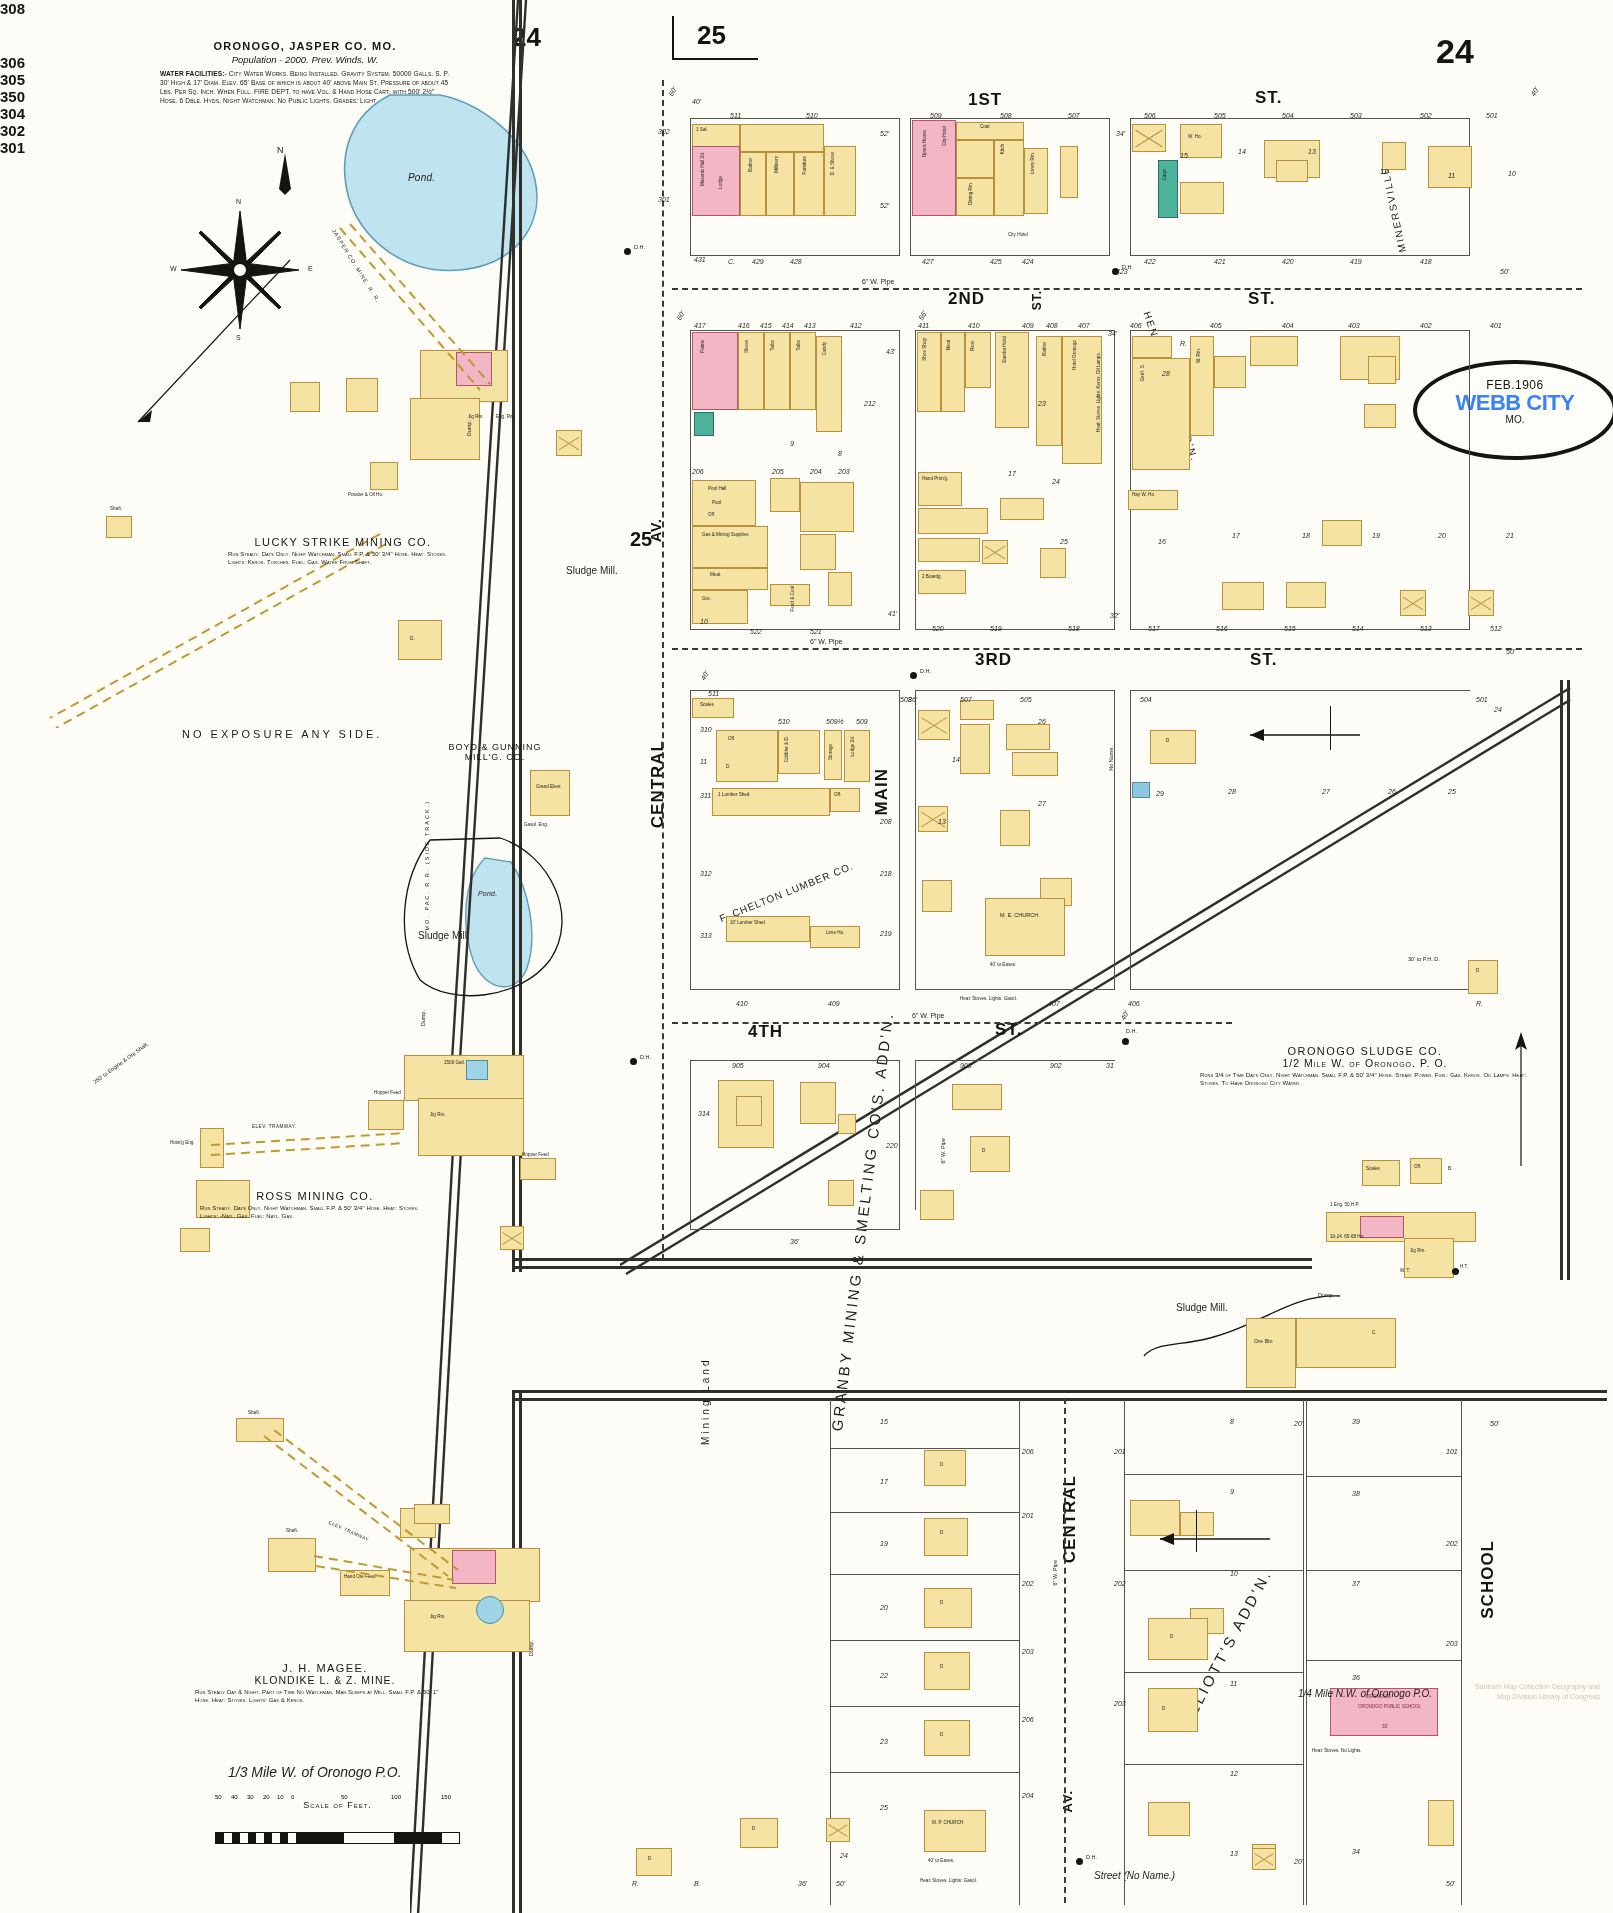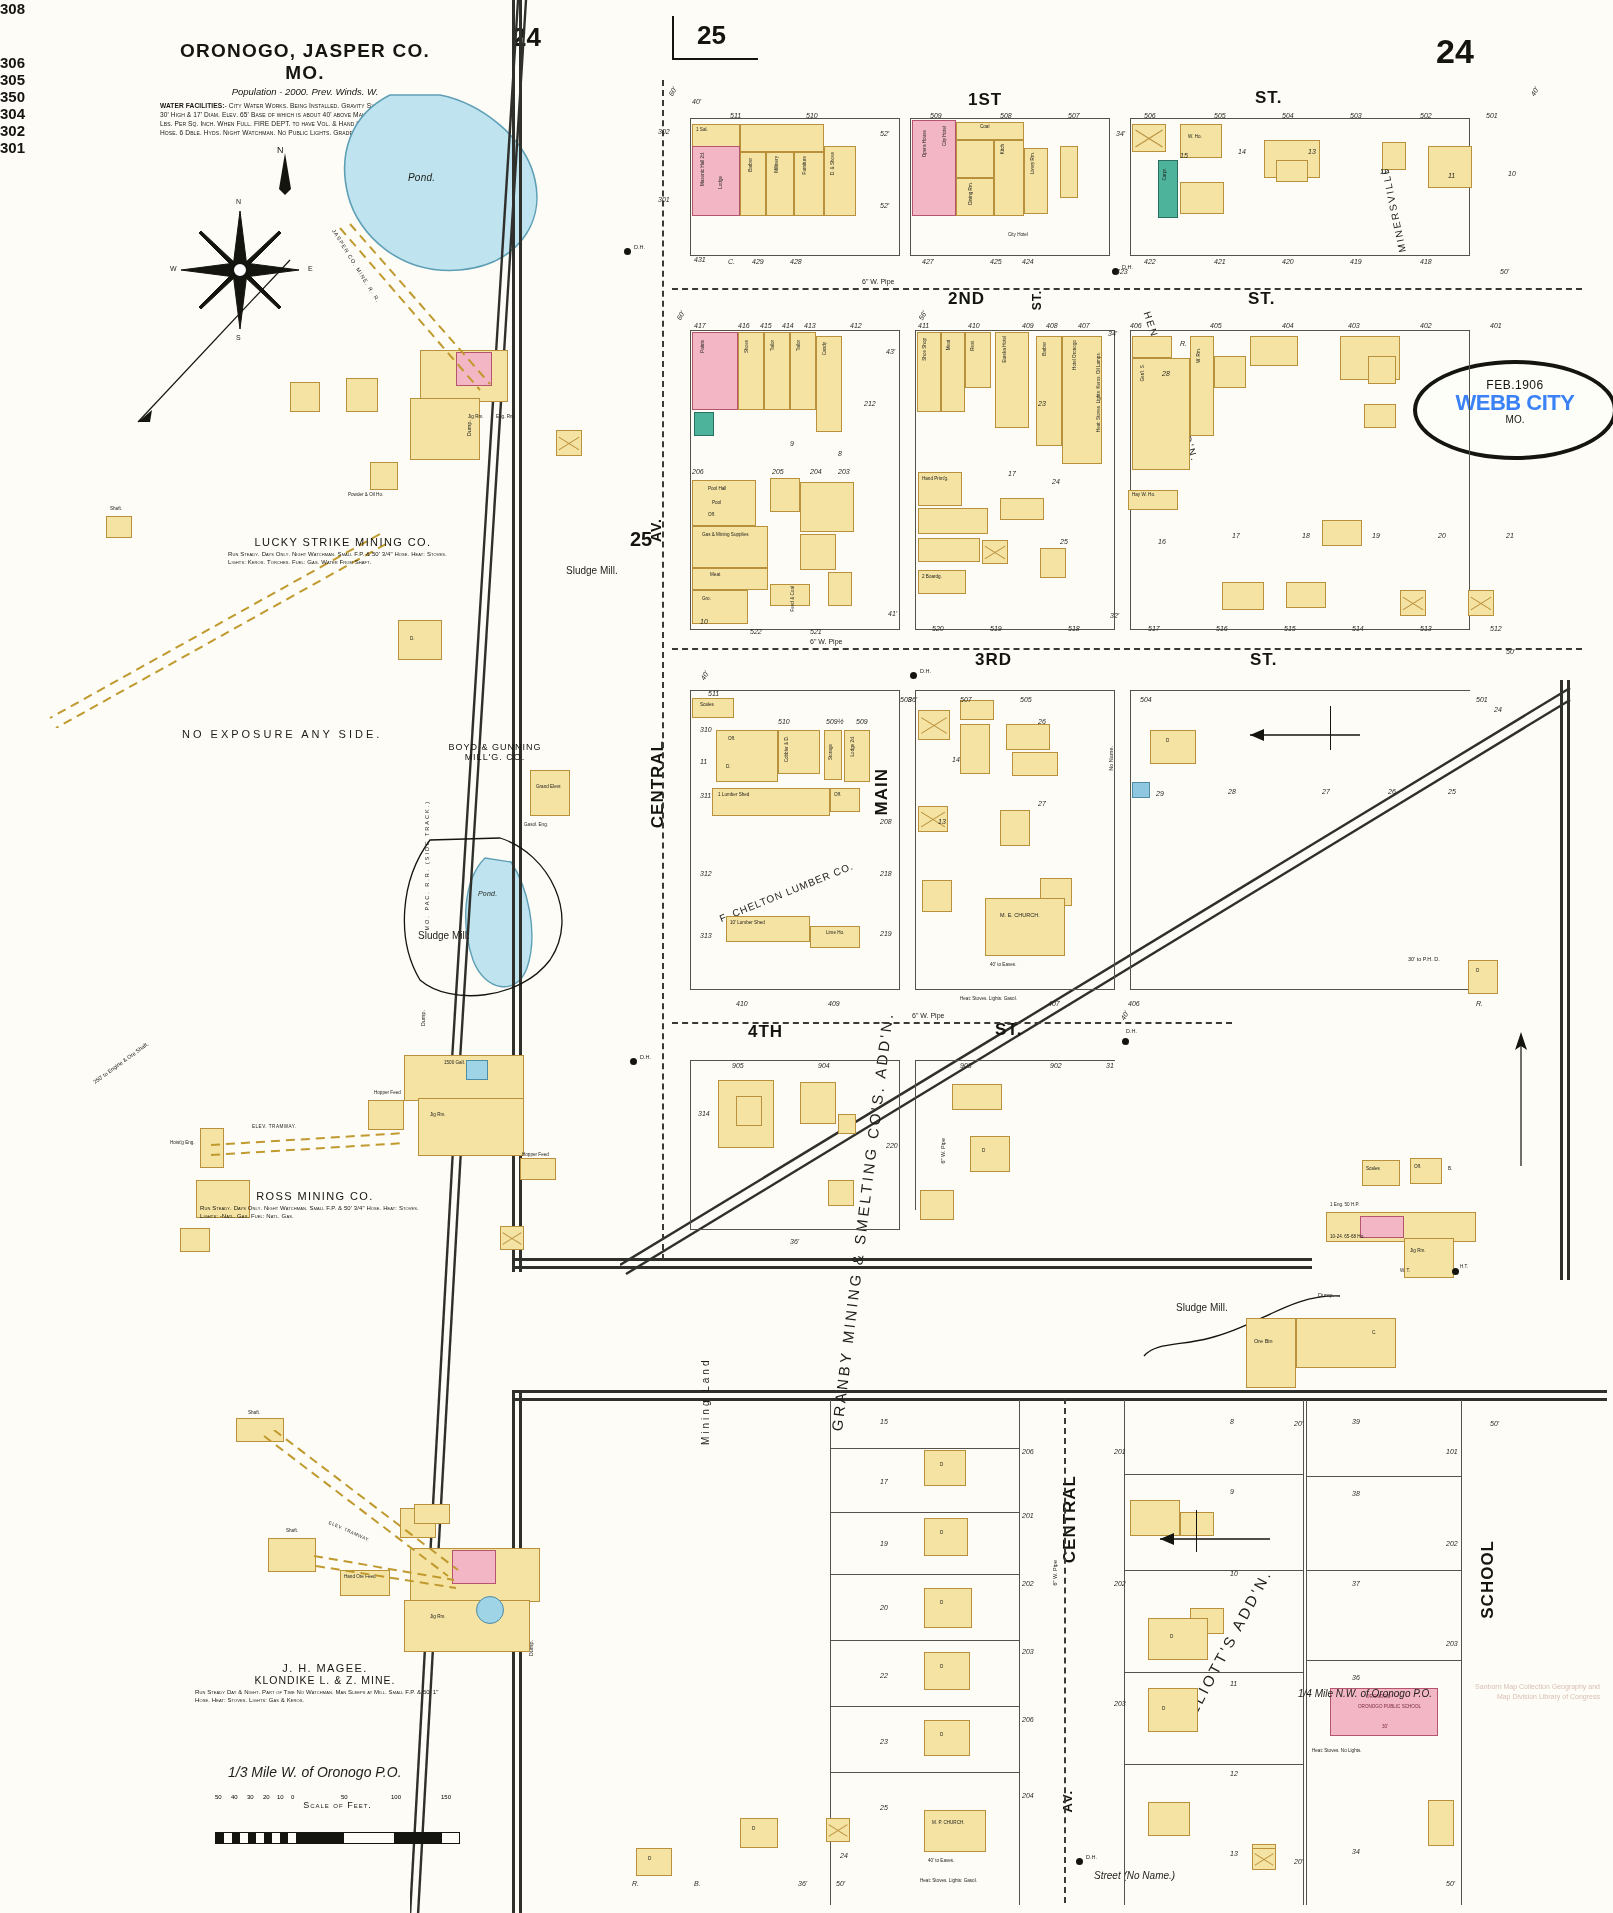--- a/index.html
+++ b/index.html
@@ -20,21 +20,21 @@
   .xs{font-size:5.5px;}
   .tiny{font-size:4.6px;}
   .md{font-size:10px;}
   .lg{font-size:15px;}
   .stname{font-size:17px;font-weight:bold;letter-spacing:1px;color:#15150f;}
   .blocknum{font-size:15px;font-weight:bold;color:#15150f;}
   .lotnum{font-size:7px;font-style:italic;color:#2a2a22;}
   .vert{writing-mode:vertical-rl;transform:rotate(180deg);}
   
   #titleblock{position:absolute;left:160px;top:40px;width:290px;text-align:center;}
-  #titleblock .t1{font-size:19px;letter-spacing:1.2px;font-weight:bold;font-variant:small-caps;color:#16160f;}
+  #titleblock .t1{font-size:11px;letter-spacing:1.2px;font-weight:bold;font-variant:small-caps;color:#16160f;}
   #titleblock .t2{font-size:9.5px;margin-top:2px;font-style:italic;color:#16160f;}
   #titleblock .t3{font-size:6.6px;text-align:left;margin-top:5px;line-height:1.35;color:#16160f;font-variant:small-caps;letter-spacing:.1px;}
   
   #seal{position:absolute;left:1413px;top:360px;width:196px;height:92px;border:4px solid #15150f;border-radius:50%;text-align:center;background:rgba(255,255,250,.55);}
   #seal .s1{font-size:12px;font-variant:small-caps;letter-spacing:.5px;margin-top:14px;color:#15150f;}
   #seal .s2{font-size:22px;font-weight:bold;font-variant:small-caps;letter-spacing:-.5px;color:#3b82f6;line-height:1;}
   #seal .s3{font-size:10px;font-variant:small-caps;color:#15150f;}
   
   .note{position:absolute;text-align:center;color:#16160f;}
   .note .nt{font-size:11px;font-variant:small-caps;letter-spacing:1.4px;}
@@ -511,20 +511,25 @@
   <div class="lot" style="left:915px;top:1060px;width:200px;height:150px;border-right:none;border-bottom:none;"></div>
   <div class="bldg" style="left:952px;top:1084px;width:50px;height:26px;"></div>
   <div class="bldg" style="left:970px;top:1136px;width:40px;height:36px;"></div>
   <div class="txt tiny" style="left:982px;top:1148px;">D</div>
   <div class="bldg" style="left:920px;top:1190px;width:34px;height:30px;"></div>
   <div class="txt lotnum" style="left:960px;top:1062px;">903</div>
   <div class="txt lotnum" style="left:1050px;top:1062px;">902</div>
   <div class="txt lotnum" style="left:1106px;top:1062px;">31</div>
   <div class="txt xs vert" style="left:940px;top:1138px;">6" W. Pipe</div>
 
+  <div class="note" style="left:1200px;top:1045px;width:330px;">
+    <div class="nt">ORONOGO SLUDGE CO.</div>
+    <div class="nt2">1/2 Mile W. of Oronogo. P. O.</div>
+    <div class="nb">Runs 3/4 of Time Days Only. Night Watchman. Small F.P. &amp; 50' 3/4" Hose. Steam: Power. Fuel: Gas. Keros. Oil Lamps. Heat: Stoves. To Have Oronogo City Water.</div>
+  </div>
   <div class="bldg" style="left:1362px;top:1160px;width:38px;height:26px;"></div>
   <div class="txt tiny" style="left:1366px;top:1166px;">Scales</div>
   <div class="bldg" style="left:1410px;top:1158px;width:32px;height:26px;"></div>
   <div class="txt tiny" style="left:1414px;top:1164px;">Off.</div>
   <div class="txt tiny" style="left:1448px;top:1166px;">B.</div>
   <div class="bldg" style="left:1326px;top:1212px;width:150px;height:30px;"></div>
   <div class="bldg pink" style="left:1360px;top:1216px;width:44px;height:22px;"></div>
   <div class="txt tiny" style="left:1330px;top:1202px;">1 Eng. 50 H.P.</div>
   <div class="txt tiny" style="left:1330px;top:1234px;">10-24. 65-68 Ho.</div>
   <div class="bldg" style="left:1404px;top:1238px;width:50px;height:40px;"></div>

